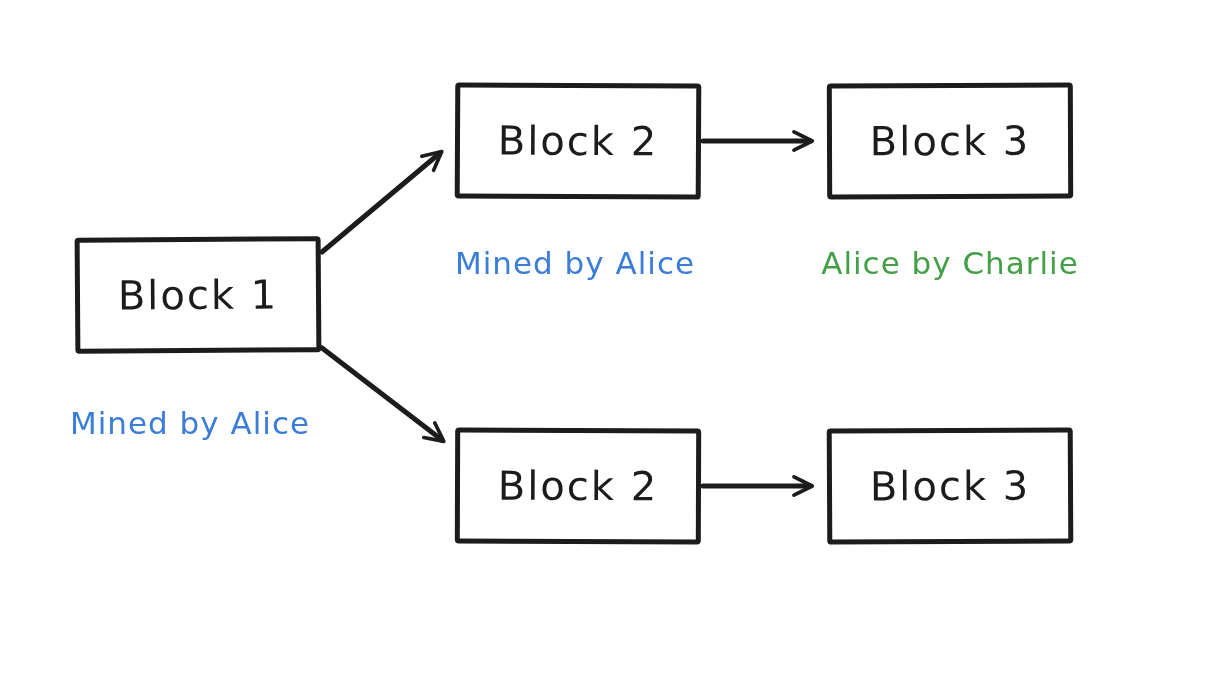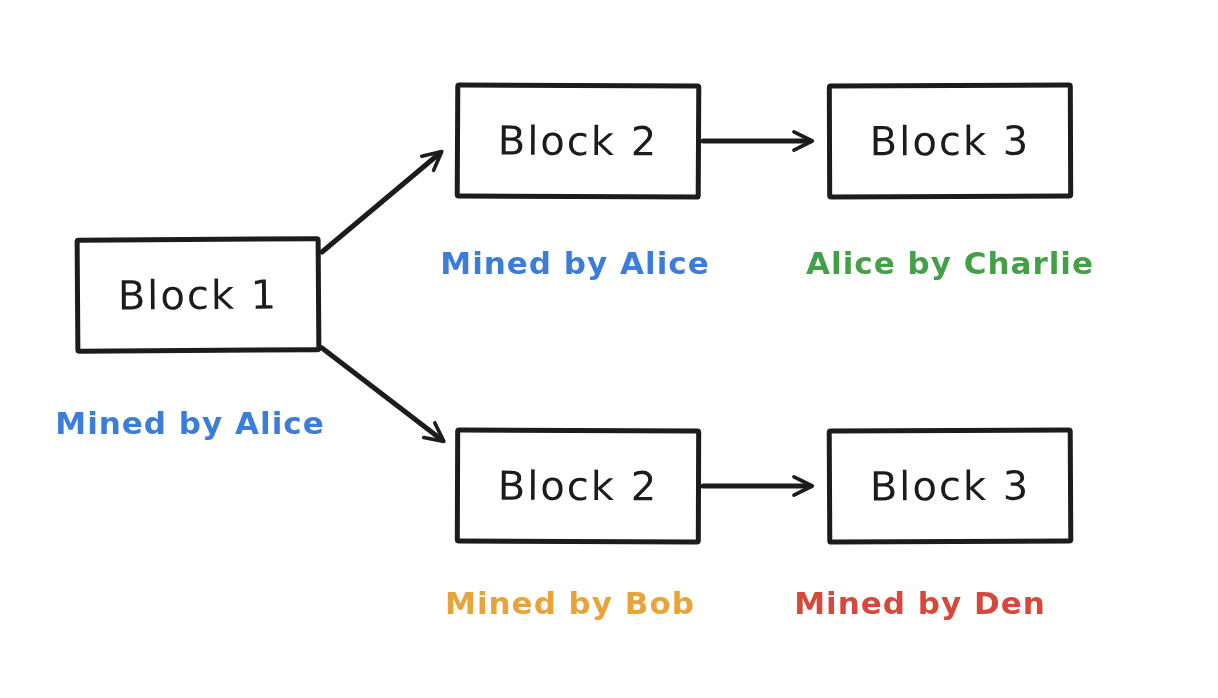--- a/index.html
+++ b/index.html
@@ -43,21 +43,21 @@
 
   #node-block1        { left: 75px;  top: 237px; width: 246px; height: 116px; transform: rotate(-0.4deg); }
   #node-block2-top    { left: 455px; top: 83px;  width: 246px; height: 116px; transform: rotate(0.3deg); }
   #node-block3-top    { left: 827px; top: 83px;  width: 246px; height: 116px; transform: rotate(-0.2deg); }
   #node-block2-bottom { left: 455px; top: 428px; width: 246px; height: 116px; transform: rotate(0.2deg); }
   #node-block3-bottom { left: 827px; top: 428px; width: 246px; height: 116px; transform: rotate(-0.3deg); }
 
   .annotation {
     position: absolute;
     font-size: 31px;
-    font-weight: 700;
+    font-weight: 400;
     letter-spacing: 1px;
     text-align: center;
     white-space: nowrap;
   }
   #ann-block1        { left: 40px;  top: 405px; width: 300px; }
   #ann-block2-top    { left: 425px; top: 245px; width: 300px; }
   #ann-block3-top    { left: 790px; top: 245px; width: 320px; }
   #ann-block2-bottom { left: 420px; top: 585px; width: 300px; }
   #ann-block3-bottom { left: 770px; top: 585px; width: 300px; }
 </style>
@@ -97,17 +97,15 @@
   <div class="node" id="node-block3-bottom">
     <span>Block 3</span>
   </div>
 
   <div class="annotation" id="ann-block1" style="color: rgb(59, 125, 216);">Mined by Alice</div>
 
   <div class="annotation" id="ann-block2-top" style="color: rgb(59, 125, 216);">Mined by Alice</div>
 
   <div class="annotation" id="ann-block3-top" style="color: rgb(67, 160, 71);">Alice by Charlie</div>
 
-  <div class="annotation" id="ann-block2-bottom" style="color: rgb(233, 163, 59);">Mined by Bob</div>
 
-  <div class="annotation" id="ann-block3-bottom" style="color: rgb(212, 73, 59);">Mined by Den</div>
 
 </div>
 
 </body></html>

